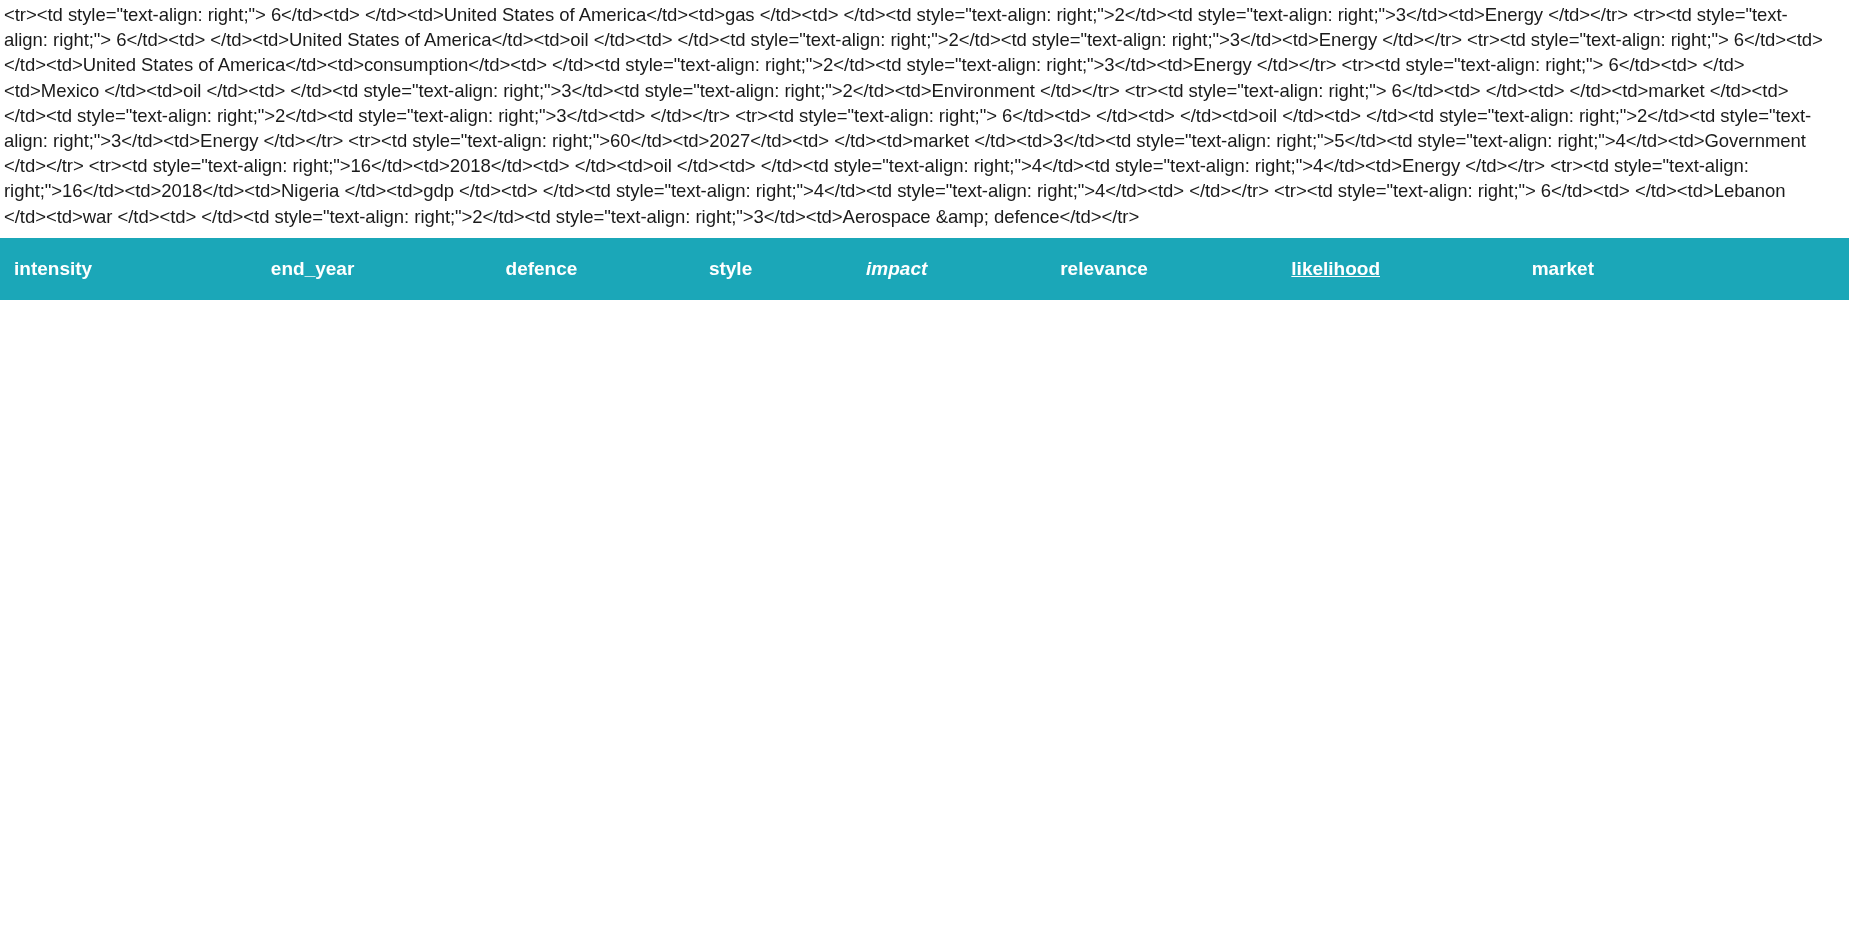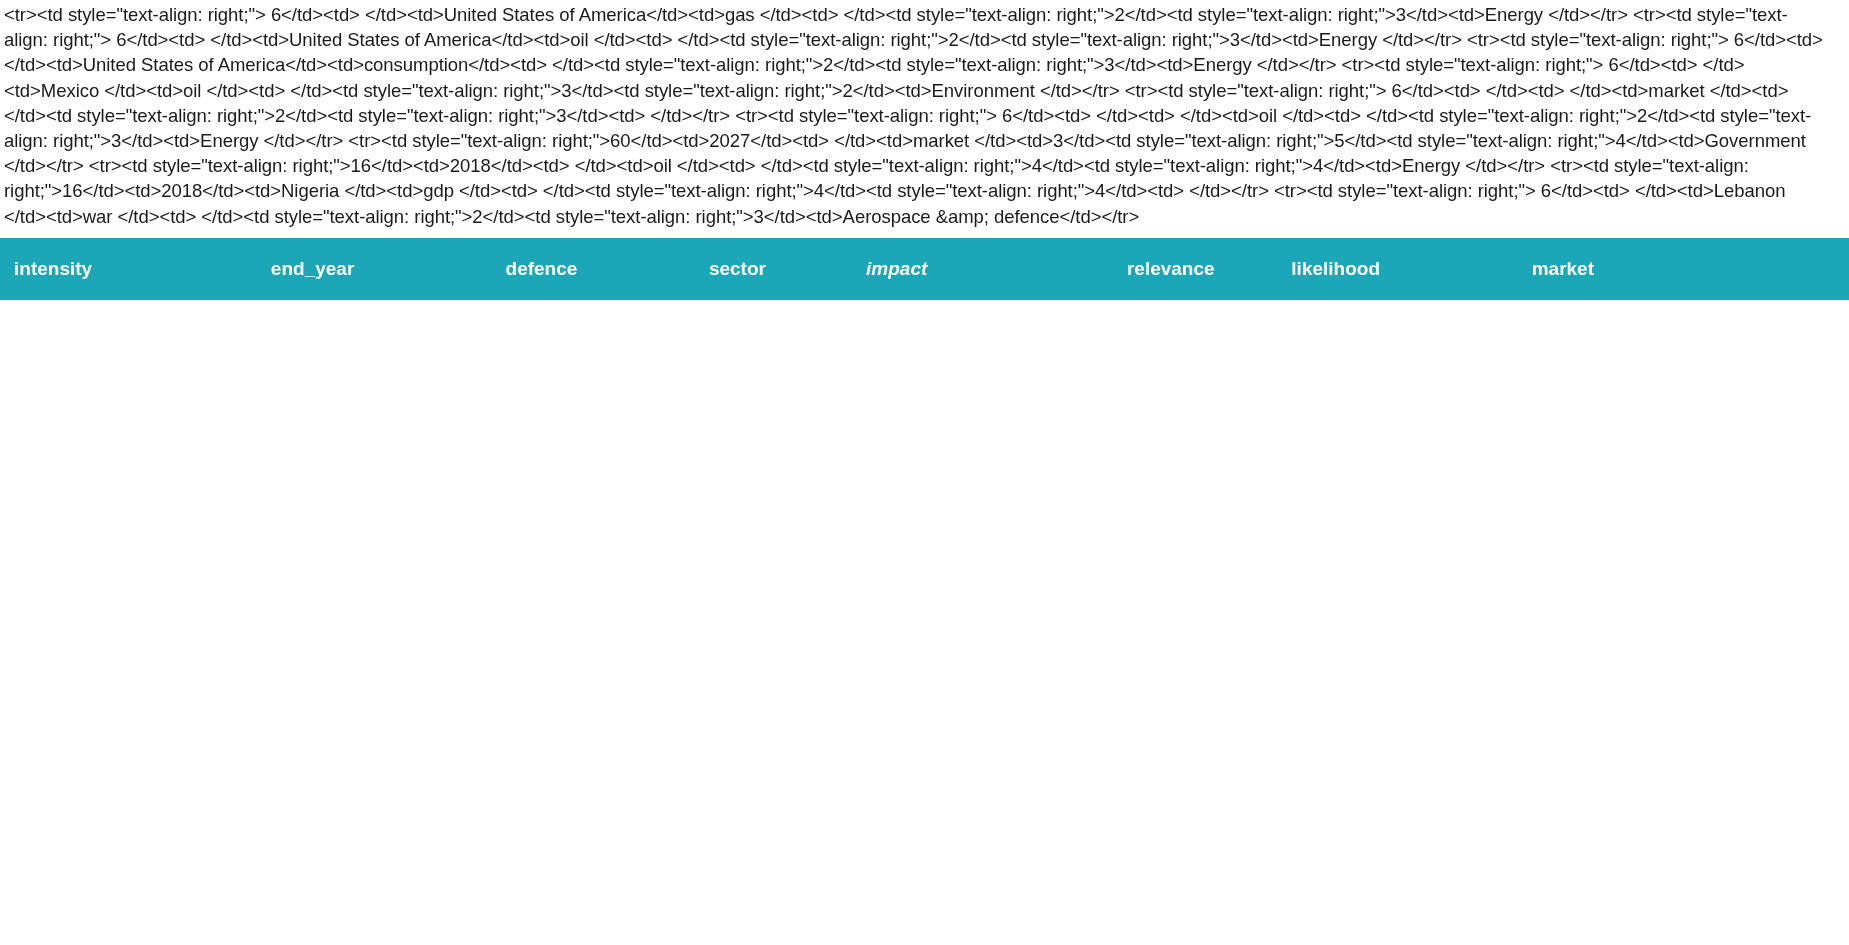--- a/index.html
+++ b/index.html
@@ -54,22 +54,22 @@
     height: 62px;
     box-sizing: border-box;
     vertical-align: middle;
     border: none;
   }
   table.data-table thead th.col-intensity   { width: 14.0%; padding-left: 14px; margin-top: 12px; }
   table.data-table thead th.col-end_year    { width: 12.8%; padding-left: 12px; }
   table.data-table thead th.col-country     { width: 11.0%; padding-left: 10px; }
   table.data-table thead th.col-topic       { width: 8.5%;  padding-left: 10px; }
   table.data-table thead th.col-impact      { width: 10.5%; padding-left: 10px; font-style: italic; }
-  table.data-table thead th.col-relevance   { width: 12.5%; padding-left: 10px; text-align: center; }
-  table.data-table thead th.col-likelihood  { width: 13.0%; padding-left: 10px; }
+  table.data-table thead th.col-relevance   { width: 12.5%; padding-left: 10px; }
+  table.data-table thead th.col-likelihood  { width: 13.0%; padding-left: 10px; text-decoration: underline; }
   table.data-table thead th.col-sector      { width: 17.7%; padding-left: 10px; }
 
   table.data-table tbody {
     background: #ffffff;
   }
   table.data-table tbody tr.empty-body-row td {
     height: 612px;
     border: none;
     padding: 0;
   }
@@ -79,21 +79,21 @@
 
 <div class="raw-markup">&lt;tr&gt;&lt;td style="text-align: right;"&gt; 6&lt;/td&gt;&lt;td&gt; &lt;/td&gt;&lt;td&gt;United States of America&lt;/td&gt;&lt;td&gt;gas &lt;/td&gt;&lt;td&gt; &lt;/td&gt;&lt;td style="text-align: right;"&gt;2&lt;/td&gt;&lt;td style="text-align: right;"&gt;3&lt;/td&gt;&lt;td&gt;Energy &lt;/td&gt;&lt;/tr&gt; &lt;tr&gt;&lt;td style="text-align: right;"&gt; 6&lt;/td&gt;&lt;td&gt; &lt;/td&gt;&lt;td&gt;United States of America&lt;/td&gt;&lt;td&gt;oil &lt;/td&gt;&lt;td&gt; &lt;/td&gt;&lt;td style="text-align: right;"&gt;2&lt;/td&gt;&lt;td style="text-align: right;"&gt;3&lt;/td&gt;&lt;td&gt;Energy &lt;/td&gt;&lt;/tr&gt; &lt;tr&gt;&lt;td style="text-align: right;"&gt; 6&lt;/td&gt;&lt;td&gt; &lt;/td&gt;&lt;td&gt;United States of America&lt;/td&gt;&lt;td&gt;consumption&lt;/td&gt;&lt;td&gt; &lt;/td&gt;&lt;td style="text-align: right;"&gt;2&lt;/td&gt;&lt;td style="text-align: right;"&gt;3&lt;/td&gt;&lt;td&gt;Energy &lt;/td&gt;&lt;/tr&gt; &lt;tr&gt;&lt;td style="text-align: right;"&gt; 6&lt;/td&gt;&lt;td&gt; &lt;/td&gt;&lt;td&gt;Mexico &lt;/td&gt;&lt;td&gt;oil &lt;/td&gt;&lt;td&gt; &lt;/td&gt;&lt;td style="text-align: right;"&gt;3&lt;/td&gt;&lt;td style="text-align: right;"&gt;2&lt;/td&gt;&lt;td&gt;Environment &lt;/td&gt;&lt;/tr&gt; &lt;tr&gt;&lt;td style="text-align: right;"&gt; 6&lt;/td&gt;&lt;td&gt; &lt;/td&gt;&lt;td&gt; &lt;/td&gt;&lt;td&gt;market &lt;/td&gt;&lt;td&gt; &lt;/td&gt;&lt;td style="text-align: right;"&gt;2&lt;/td&gt;&lt;td style="text-align: right;"&gt;3&lt;/td&gt;&lt;td&gt; &lt;/td&gt;&lt;/tr&gt; &lt;tr&gt;&lt;td style="text-align: right;"&gt; 6&lt;/td&gt;&lt;td&gt; &lt;/td&gt;&lt;td&gt; &lt;/td&gt;&lt;td&gt;oil &lt;/td&gt;&lt;td&gt; &lt;/td&gt;&lt;td style="text-align: right;"&gt;2&lt;/td&gt;&lt;td style="text-align: right;"&gt;3&lt;/td&gt;&lt;td&gt;Energy &lt;/td&gt;&lt;/tr&gt; &lt;tr&gt;&lt;td style="text-align: right;"&gt;60&lt;/td&gt;&lt;td&gt;2027&lt;/td&gt;&lt;td&gt; &lt;/td&gt;&lt;td&gt;market &lt;/td&gt;&lt;td&gt;3&lt;/td&gt;&lt;td style="text-align: right;"&gt;5&lt;/td&gt;&lt;td style="text-align: right;"&gt;4&lt;/td&gt;&lt;td&gt;Government &lt;/td&gt;&lt;/tr&gt; &lt;tr&gt;&lt;td style="text-align: right;"&gt;16&lt;/td&gt;&lt;td&gt;2018&lt;/td&gt;&lt;td&gt; &lt;/td&gt;&lt;td&gt;oil &lt;/td&gt;&lt;td&gt; &lt;/td&gt;&lt;td style="text-align: right;"&gt;4&lt;/td&gt;&lt;td style="text-align: right;"&gt;4&lt;/td&gt;&lt;td&gt;Energy &lt;/td&gt;&lt;/tr&gt; &lt;tr&gt;&lt;td style="text-align: right;"&gt;16&lt;/td&gt;&lt;td&gt;2018&lt;/td&gt;&lt;td&gt;Nigeria &lt;/td&gt;&lt;td&gt;gdp &lt;/td&gt;&lt;td&gt; &lt;/td&gt;&lt;td style="text-align: right;"&gt;4&lt;/td&gt;&lt;td style="text-align: right;"&gt;4&lt;/td&gt;&lt;td&gt; &lt;/td&gt;&lt;/tr&gt; &lt;tr&gt;&lt;td style="text-align: right;"&gt; 6&lt;/td&gt;&lt;td&gt; &lt;/td&gt;&lt;td&gt;Lebanon &lt;/td&gt;&lt;td&gt;war &lt;/td&gt;&lt;td&gt; &lt;/td&gt;&lt;td style="text-align: right;"&gt;2&lt;/td&gt;&lt;td style="text-align: right;"&gt;3&lt;/td&gt;&lt;td&gt;Aerospace &amp;amp; defence&lt;/td&gt;&lt;/tr&gt;</div>
 
 <div class="table-wrap">
   <table class="data-table">
     <thead>
       <tr>
         <th class="col-intensity">intensity</th>
         <th class="col-end_year">end_year</th>
         <th class="col-country">defence</th>
-        <th class="col-topic">sector</th>
+        <th class="col-topic">style</th>
         <th class="col-impact">impact</th>
         <th class="col-relevance">relevance</th>
         <th class="col-likelihood">likelihood</th>
         <th class="col-sector">market</th>
       </tr>
     </thead>
     <tbody>
       <tr class="empty-body-row">
         <td colspan="8"></td>
       </tr>

